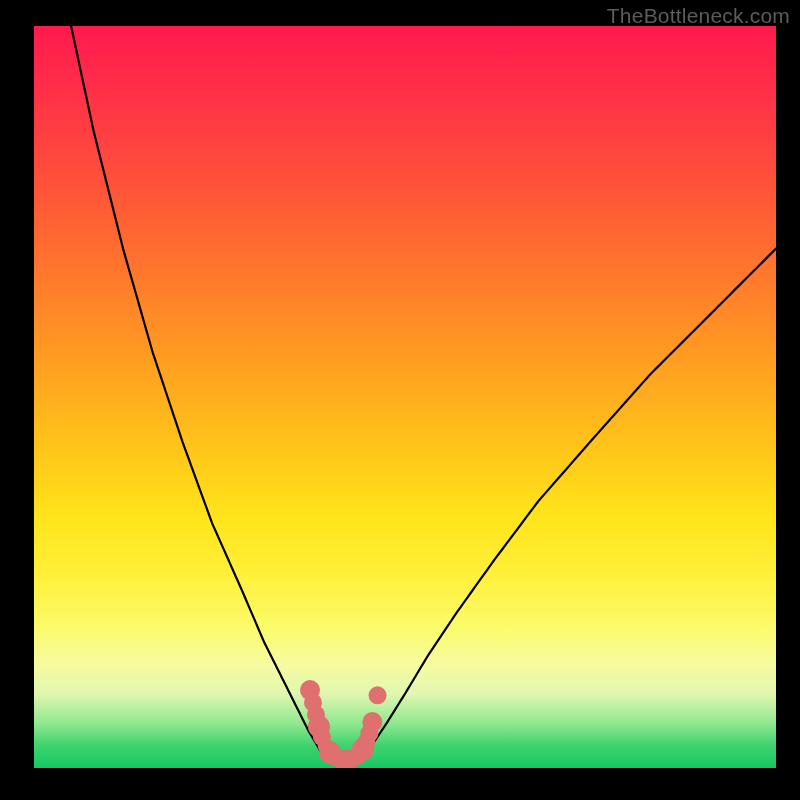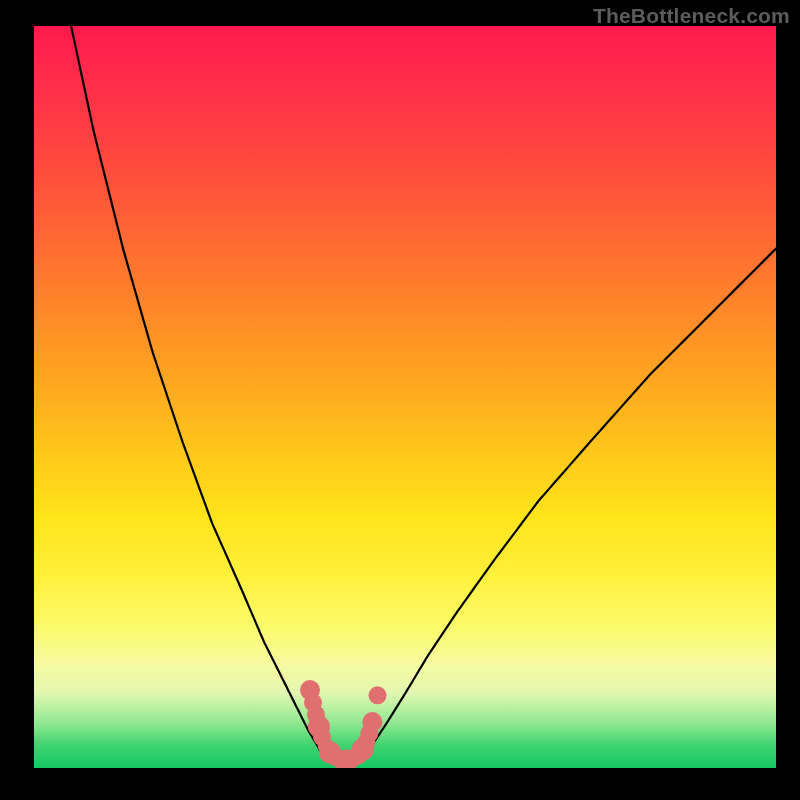--- a/index.html
+++ b/index.html
@@ -43,21 +43,21 @@
       #15c862 100%
     );
   }
   .watermark {
     position: absolute;
     top: 4px;
     right: 10px;
     color: #5c5c5c;
     font-size: 21px;
     letter-spacing: 0.2px;
-    font-weight: 700;
+    font-weight: 400;
     user-select: none;
   }
   svg.curves {
     position: absolute;
     left: 0;
     top: 0;
     width: 742px;
     height: 742px;
   }
 </style>

